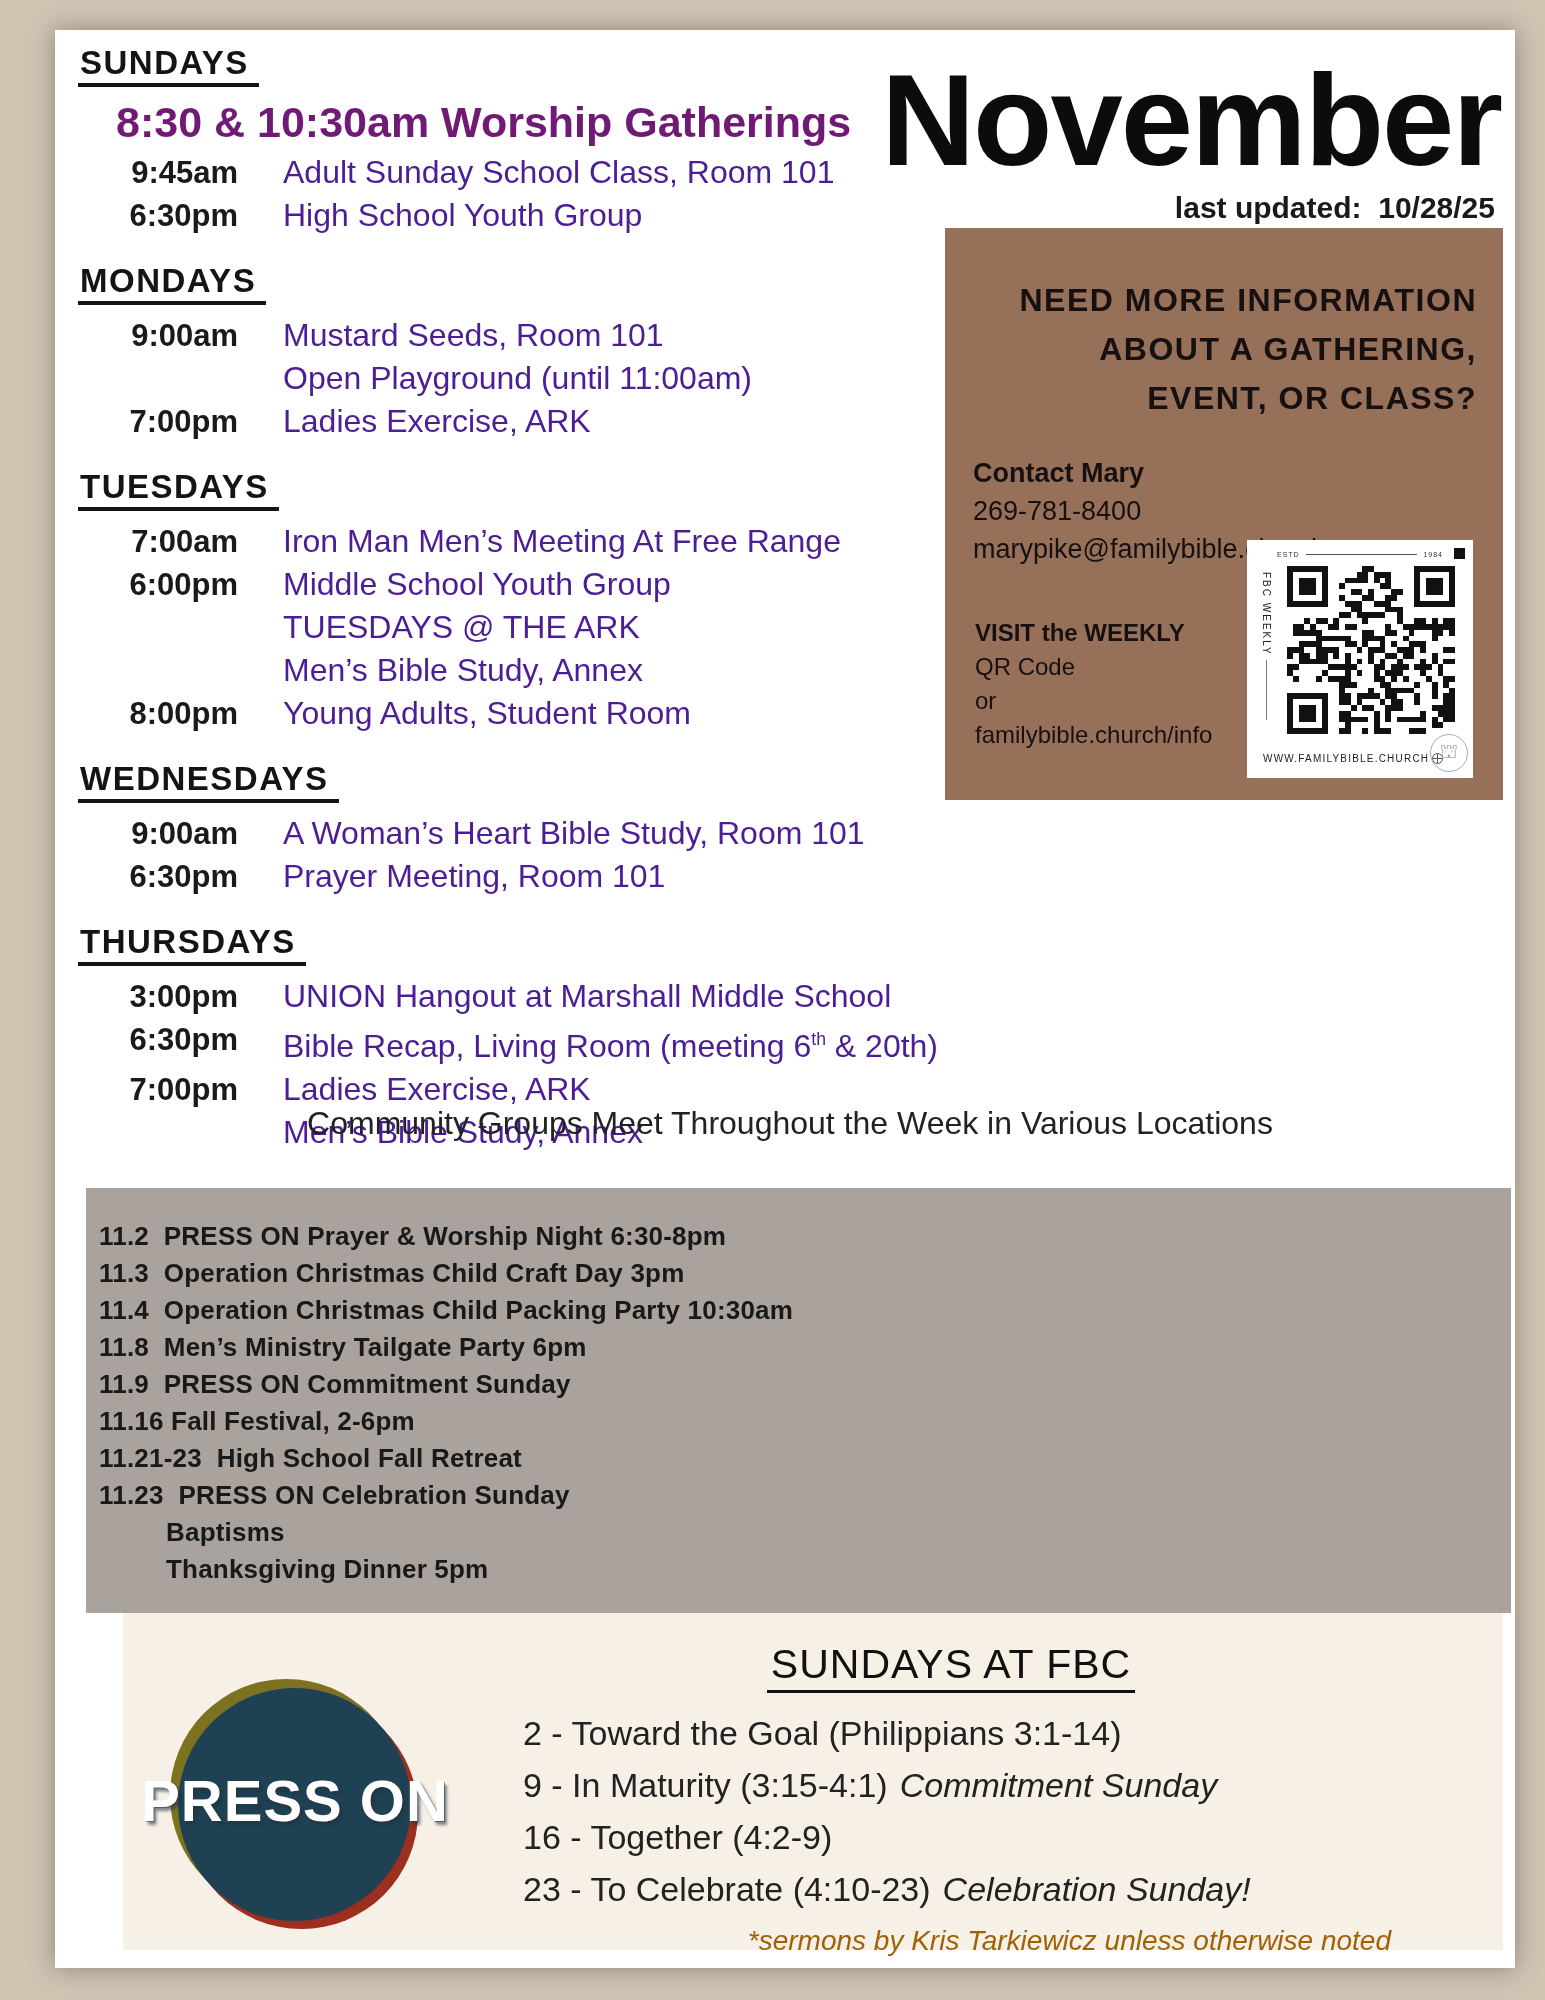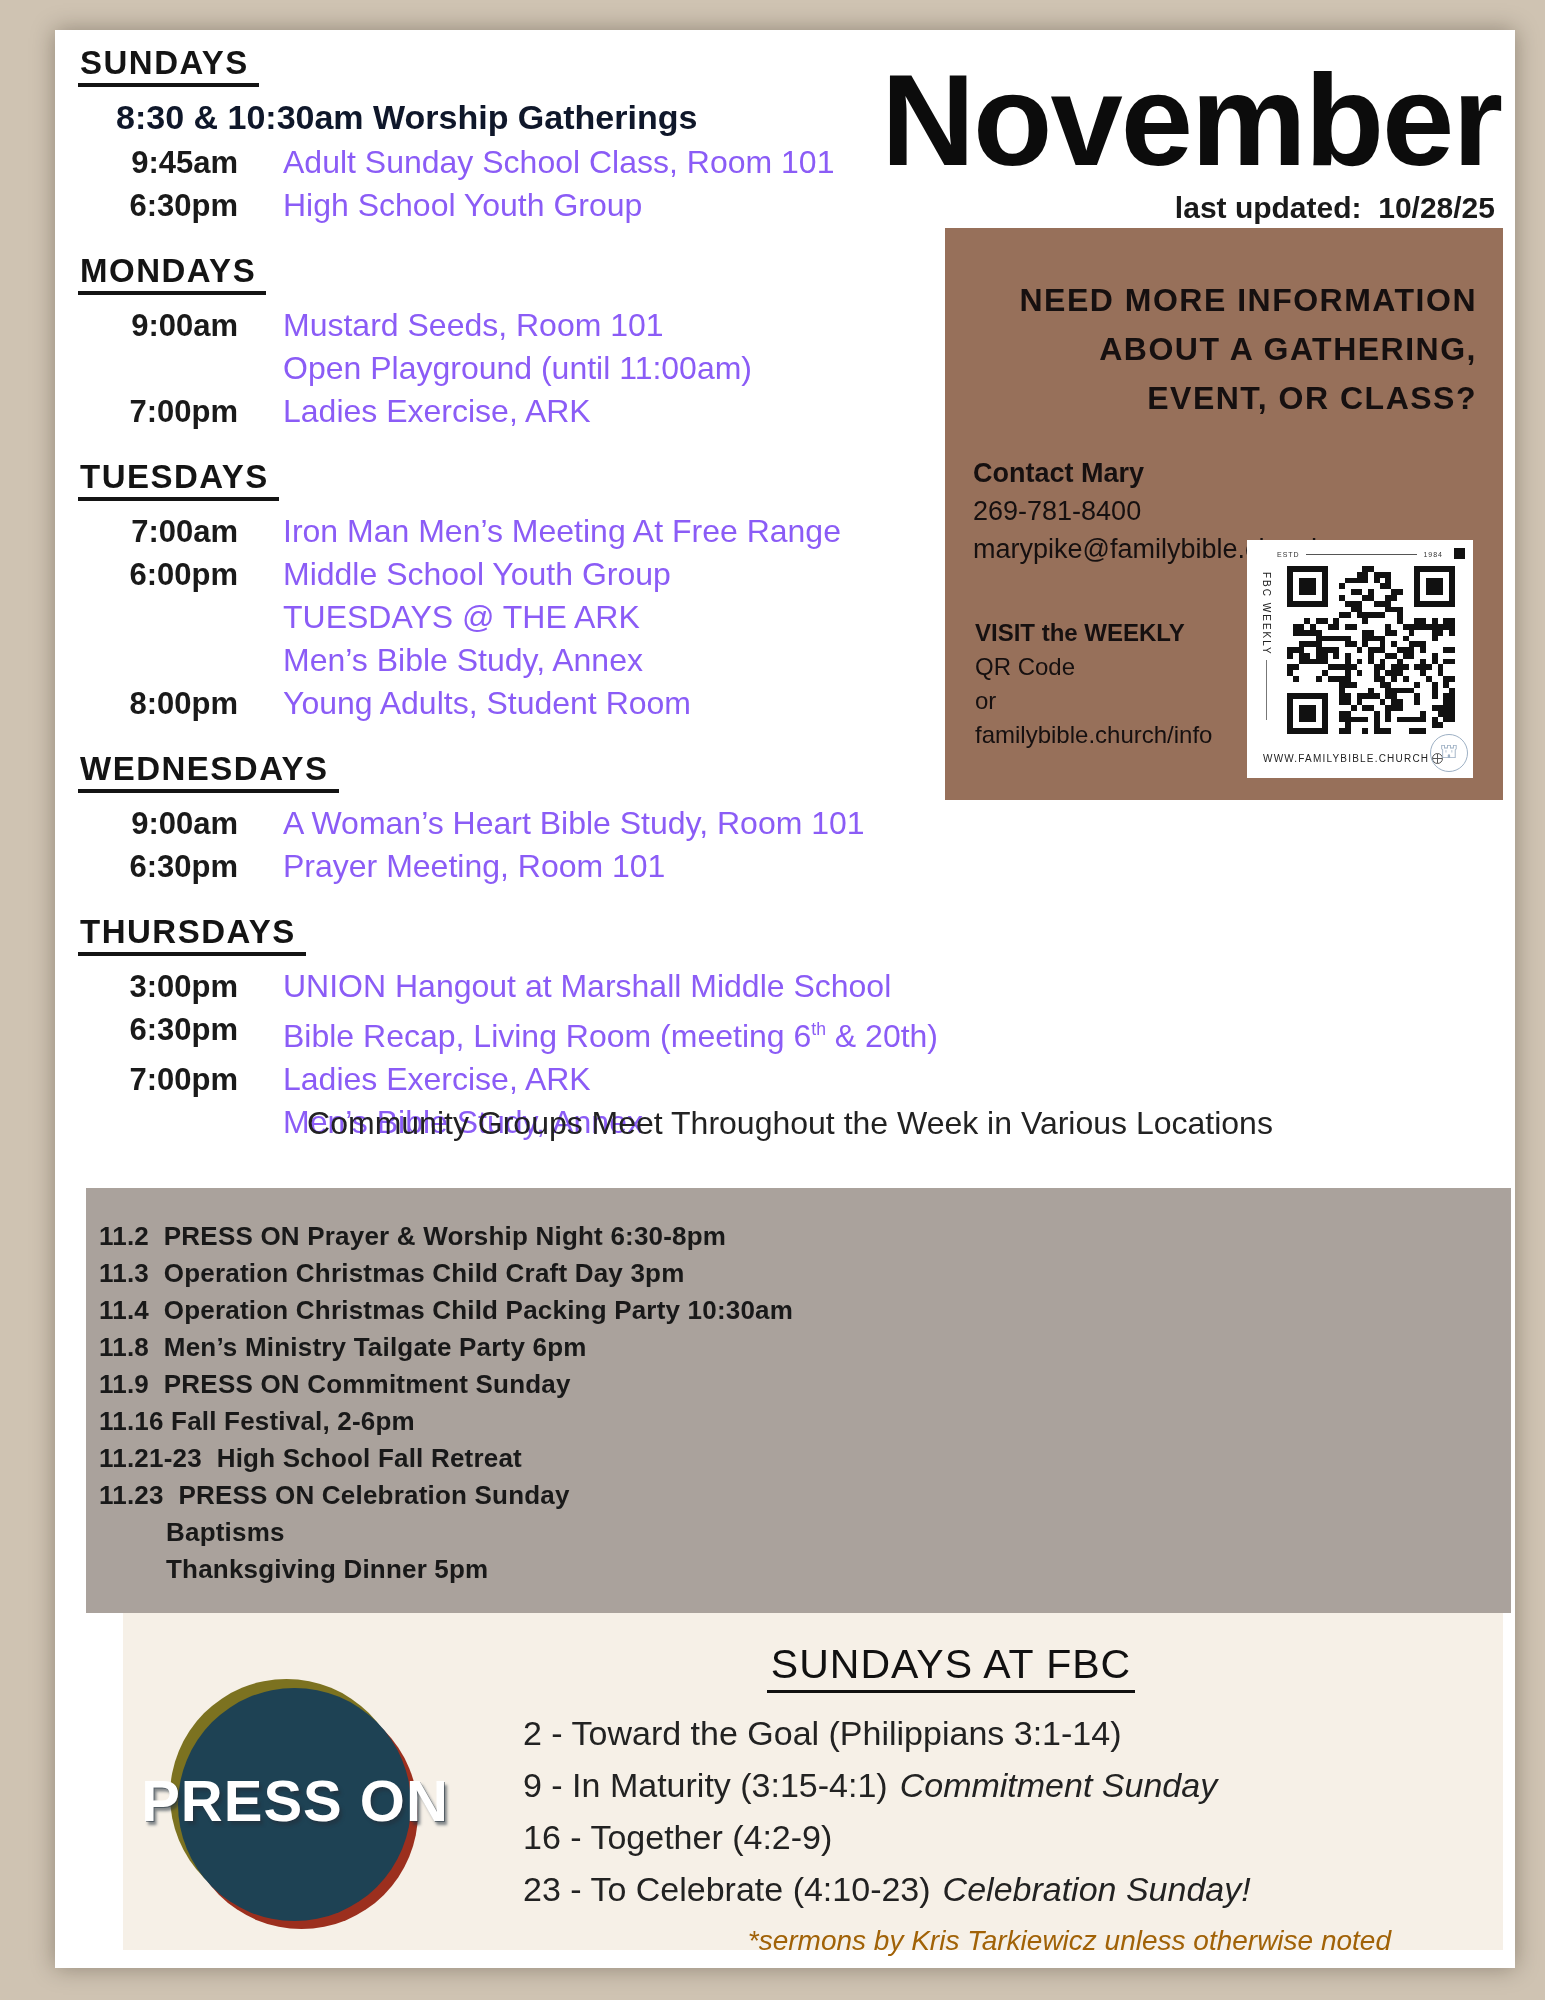--- a/index.html
+++ b/index.html
@@ -32,24 +32,24 @@
     background:#ffffff; box-shadow:0 0 22px rgba(30,20,10,.35);
   }
 
   
   .schedule { position:absolute; left:23px; top:14px; width:910px; }
   .day-block { margin-bottom:25px; }
   .day-name {
     display:inline-block; font-size:33px; font-weight:800; letter-spacing:1.5px;
     color:#141414; border-bottom:4px solid #141414; padding:0 10px 1px 2px; margin-bottom:9px;
   }
-  .highlight-line { font-size:34px; font-weight:800; margin:2px 0 4px 38px; color:#0f172a; }
+  .highlight-line { font-size:43px; font-weight:800; margin:2px 0 4px 38px; color:#701a75; }
   .row { display:flex; line-height:43px; }
   .time { width:160px; text-align:right; font-weight:700; font-size:31px; flex:0 0 160px; }
-  .desc { margin-left:45px; font-size:32px; font-weight:400; color:#8b5cf6; }
+  .desc { margin-left:45px; font-size:32px; font-weight:400; color:#4c1d95; }
   .desc sup { font-size:0.55em; vertical-align:super; }
   .community-note {
     position:absolute; left:90px; top:1075px; width:1290px; text-align:center;
     font-size:32px; color:#222;
   }
 
   
   .month-head { position:absolute; right:14px; top:22px; width:740px; text-align:right; }
   .month-name { font-size:130px; font-weight:700; letter-spacing:-2px; color:#0c0c0c; line-height:1.05; }
   .updated { font-size:30px; font-weight:700; margin-top:2px; padding-right:6px; white-space:pre-wrap; }

